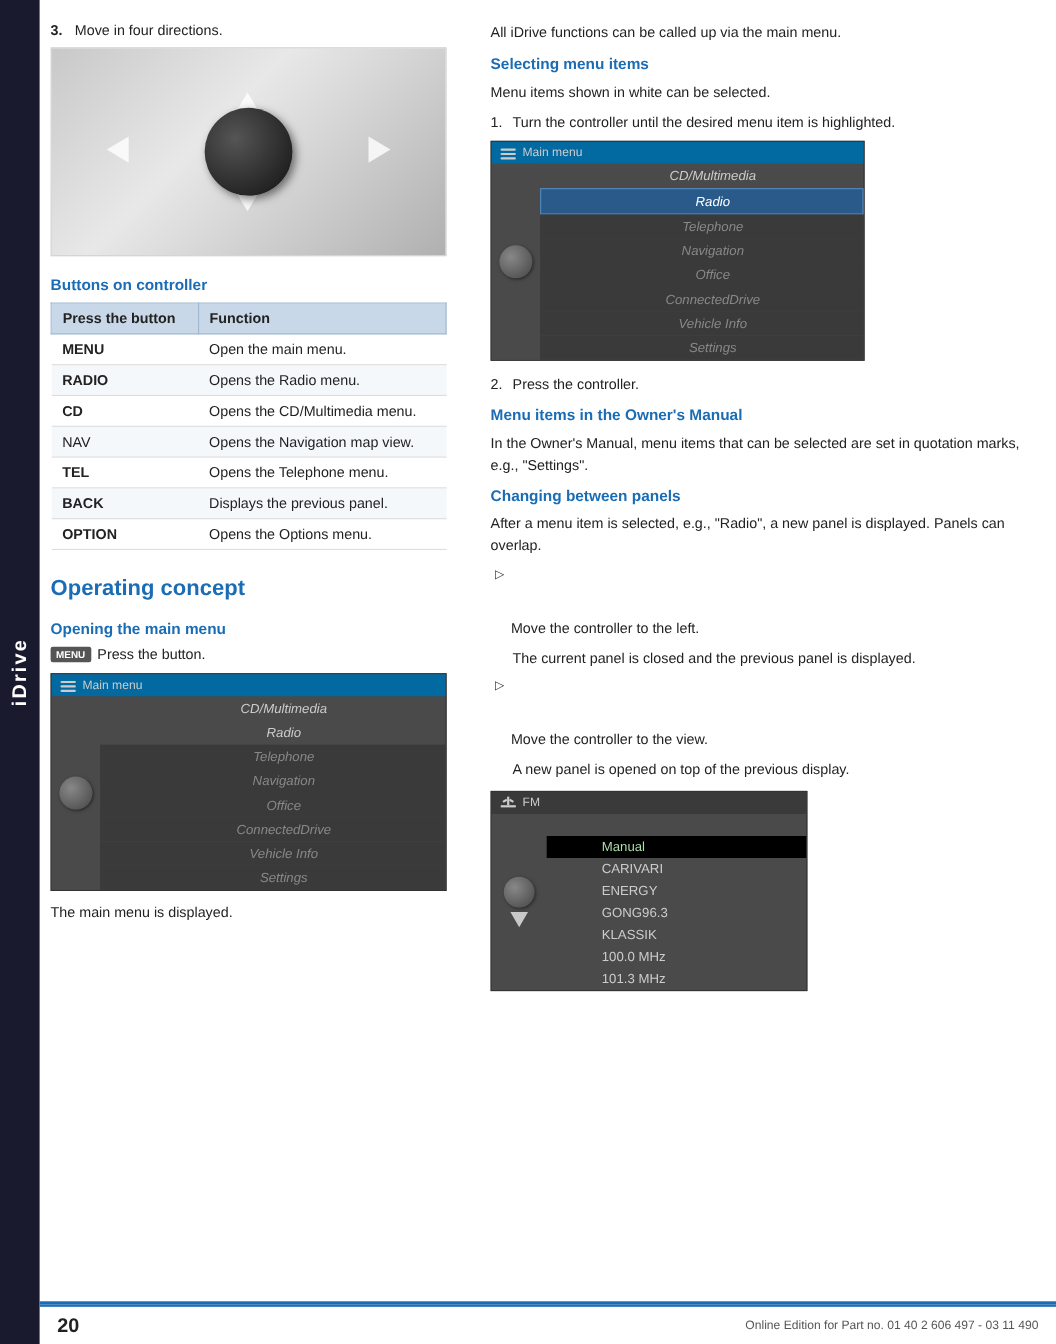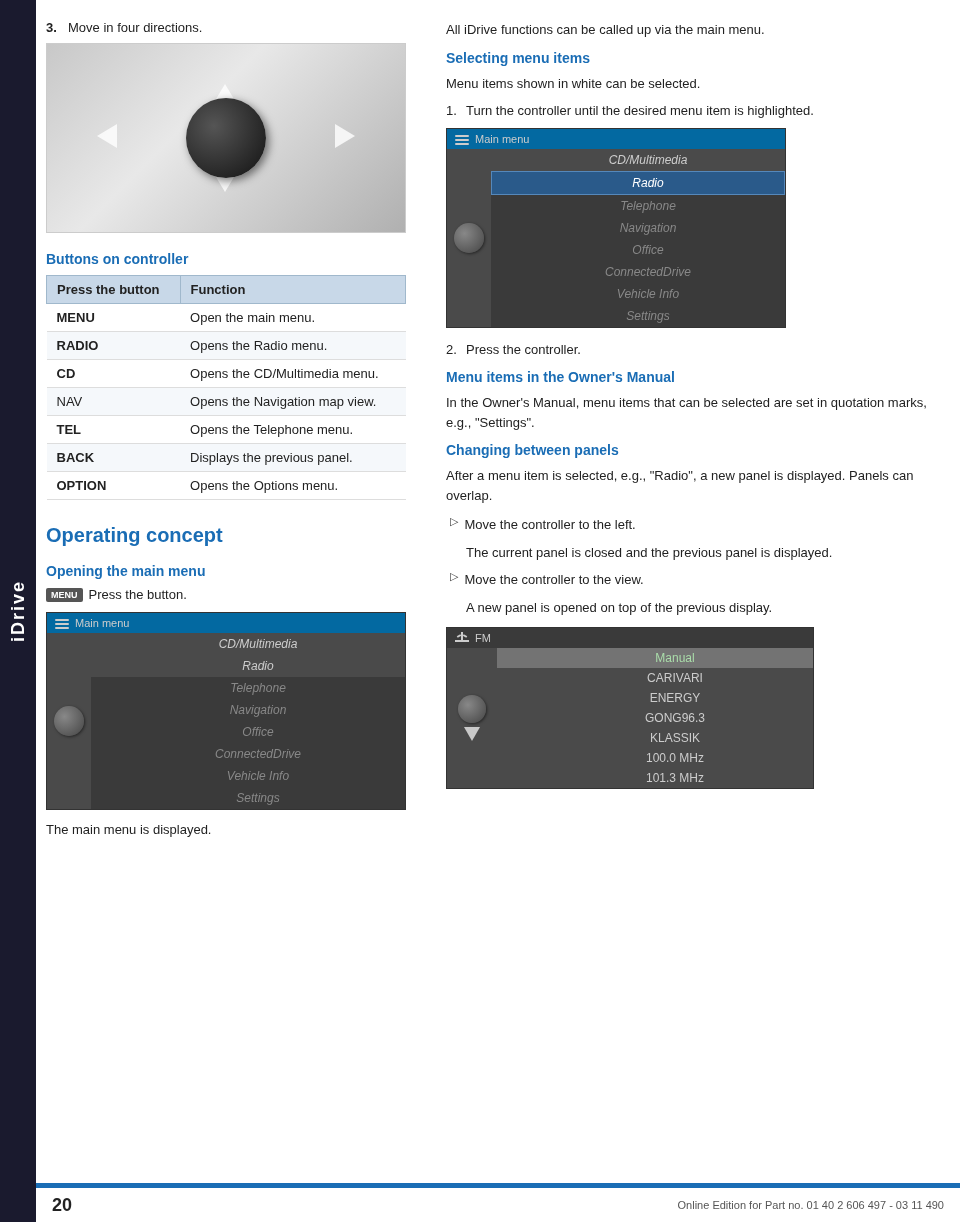--- a/index.html
+++ b/index.html
@@ -283,53 +283,54 @@
     .bullet-item {
       display: flex;
       align-items: flex-start;
       margin-bottom: 8px;
       padding-left: 4px;
     }
     .bullet-item-text {
       flex: 1;
       font-size: 13px;
       line-height: 1.5;
+      margin-top: 46px;
     }
     .sub-bullet-text {
       font-size: 13px;
       line-height: 1.5;
       margin-bottom: 8px;
       margin-left: 20px;
     }
 
     
     .fm-display {
-      width: 368px;
+      width: 288px;
       background: #4a4a4a;
       border: 1px solid #333;
       margin: 10px 0;
-      text-align: center;
     }
     .fm-title-bar {
       background: #3a3a3a;
       color: #ccc;
       font-size: 11px;
       padding: 4px 8px;
       display: flex;
       align-items: center;
       gap: 6px;
     }
     .fm-item {
       color: #ccc;
       font-size: 12px;
       padding: 3px 10px 3px 50px;
     }
     .fm-item.highlighted {
-      background: #737373;
+      background: #000000;
       color: #aaddaa;
+      margin-top: 20px;
     }
     .fm-with-knob {
       display: flex;
       align-items: center;
     }
     .fm-knob-area {
       width: 50px;
       background: #4a4a4a;
       display: flex;
       flex-direction: column;

